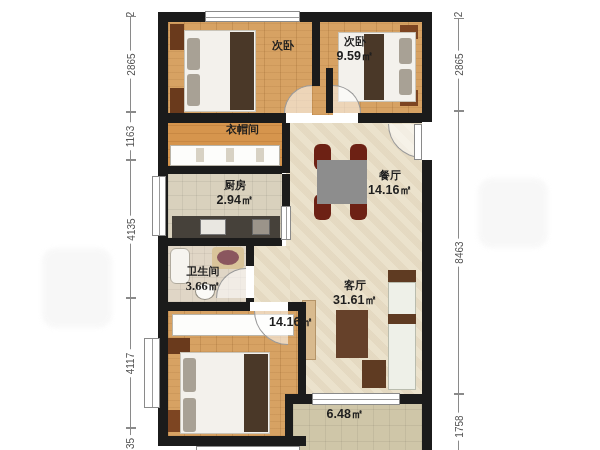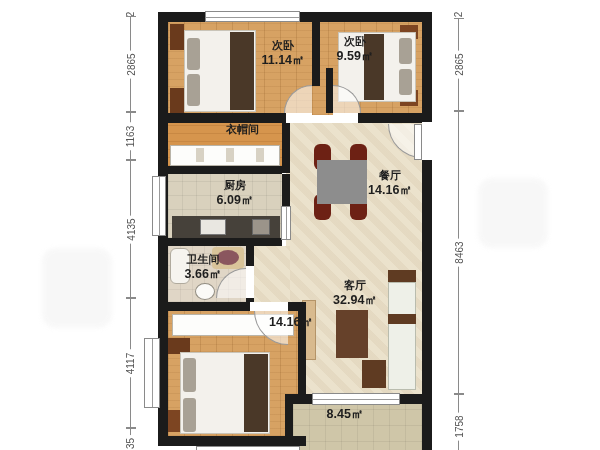--- a/index.html
+++ b/index.html
@@ -142,50 +142,49 @@
   <div class="furn" style="left:414px;top:116px;width:8px;height:36px;background:#fff;border:1px solid #8a8a8a;"></div>
   <div class="gap" style="left:282px;top:198px;width:8px;height:34px;"></div>
   <div class="win win-v" style="left:281px;top:198px;width:10px;height:34px;"></div>
   <div class="gap" style="left:246px;top:258px;width:8px;height:32px;"></div>
   <div class="arc" style="left:216px;top:260px;width:30px;height:30px;border-top:1px solid #999;border-left:1px solid #999;border-radius:100% 0 0 0;"></div>
   <div class="gap" style="left:250px;top:294px;width:38px;height:9px;"></div>
   <div class="arc" style="left:254px;top:303px;width:34px;height:34px;border-left:1px solid #999;border-bottom:1px solid #999;border-radius:0 0 0 100%;"></div>
 
   <div class="room-label" style="left:245px;top:30px;width:76px;">
     <div class="rname">次卧</div>
-    <div class="rarea">11.14㎡</div>
   </div>
   <div class="room-label" style="left:322px;top:26px;width:66px;">
     <div class="rname">次卧</div>
     <div class="rarea">9.59㎡</div>
   </div>
   <div class="room-label" style="left:205px;top:114px;width:75px;">
     <div class="rname">衣帽间</div>
   </div>
   <div class="room-label" style="left:200px;top:170px;width:70px;">
     <div class="rname">厨房</div>
-    <div class="rarea">6.09㎡</div>
+    <div class="rarea">2.94㎡</div>
   </div>
   <div class="room-label" style="left:355px;top:160px;width:70px;">
     <div class="rname">餐厅</div>
     <div class="rarea">14.16㎡</div>
   </div>
-  <div class="room-label" style="left:170px;top:244px;width:66px;">
+  <div class="room-label" style="left:170px;top:256px;width:66px;font-family:Liberation Serif, serif;">
     <div class="rname">卫生间</div>
     <div class="rarea">3.66㎡</div>
   </div>
   <div class="room-label" style="left:324px;top:270px;width:62px;">
     <div class="rname">客厅</div>
-    <div class="rarea">32.94㎡</div>
+    <div class="rarea">31.61㎡</div>
   </div>
   <div class="room-label" style="left:248px;top:306px;width:86px;">
     <div class="rarea">14.16㎡</div>
   </div>
   <div class="room-label" style="left:305px;top:398px;width:80px;">
-    <div class="rarea">8.45㎡</div>
+    <div class="rarea">6.48㎡</div>
   </div>
 
   <span class="dim-partial" style="left:128px;top:1px;">2</span>
   <span class="dim-partial" style="left:456px;top:1px;">2</span>
 
   <div class="dim-seg" style="left:130px;top:8px;height:96px;">
     <span class="dim-label">2865</span>
     </div>
   <div class="dim-seg" style="left:130px;top:104px;height:48px;">
     <span class="dim-label">1163</span>

